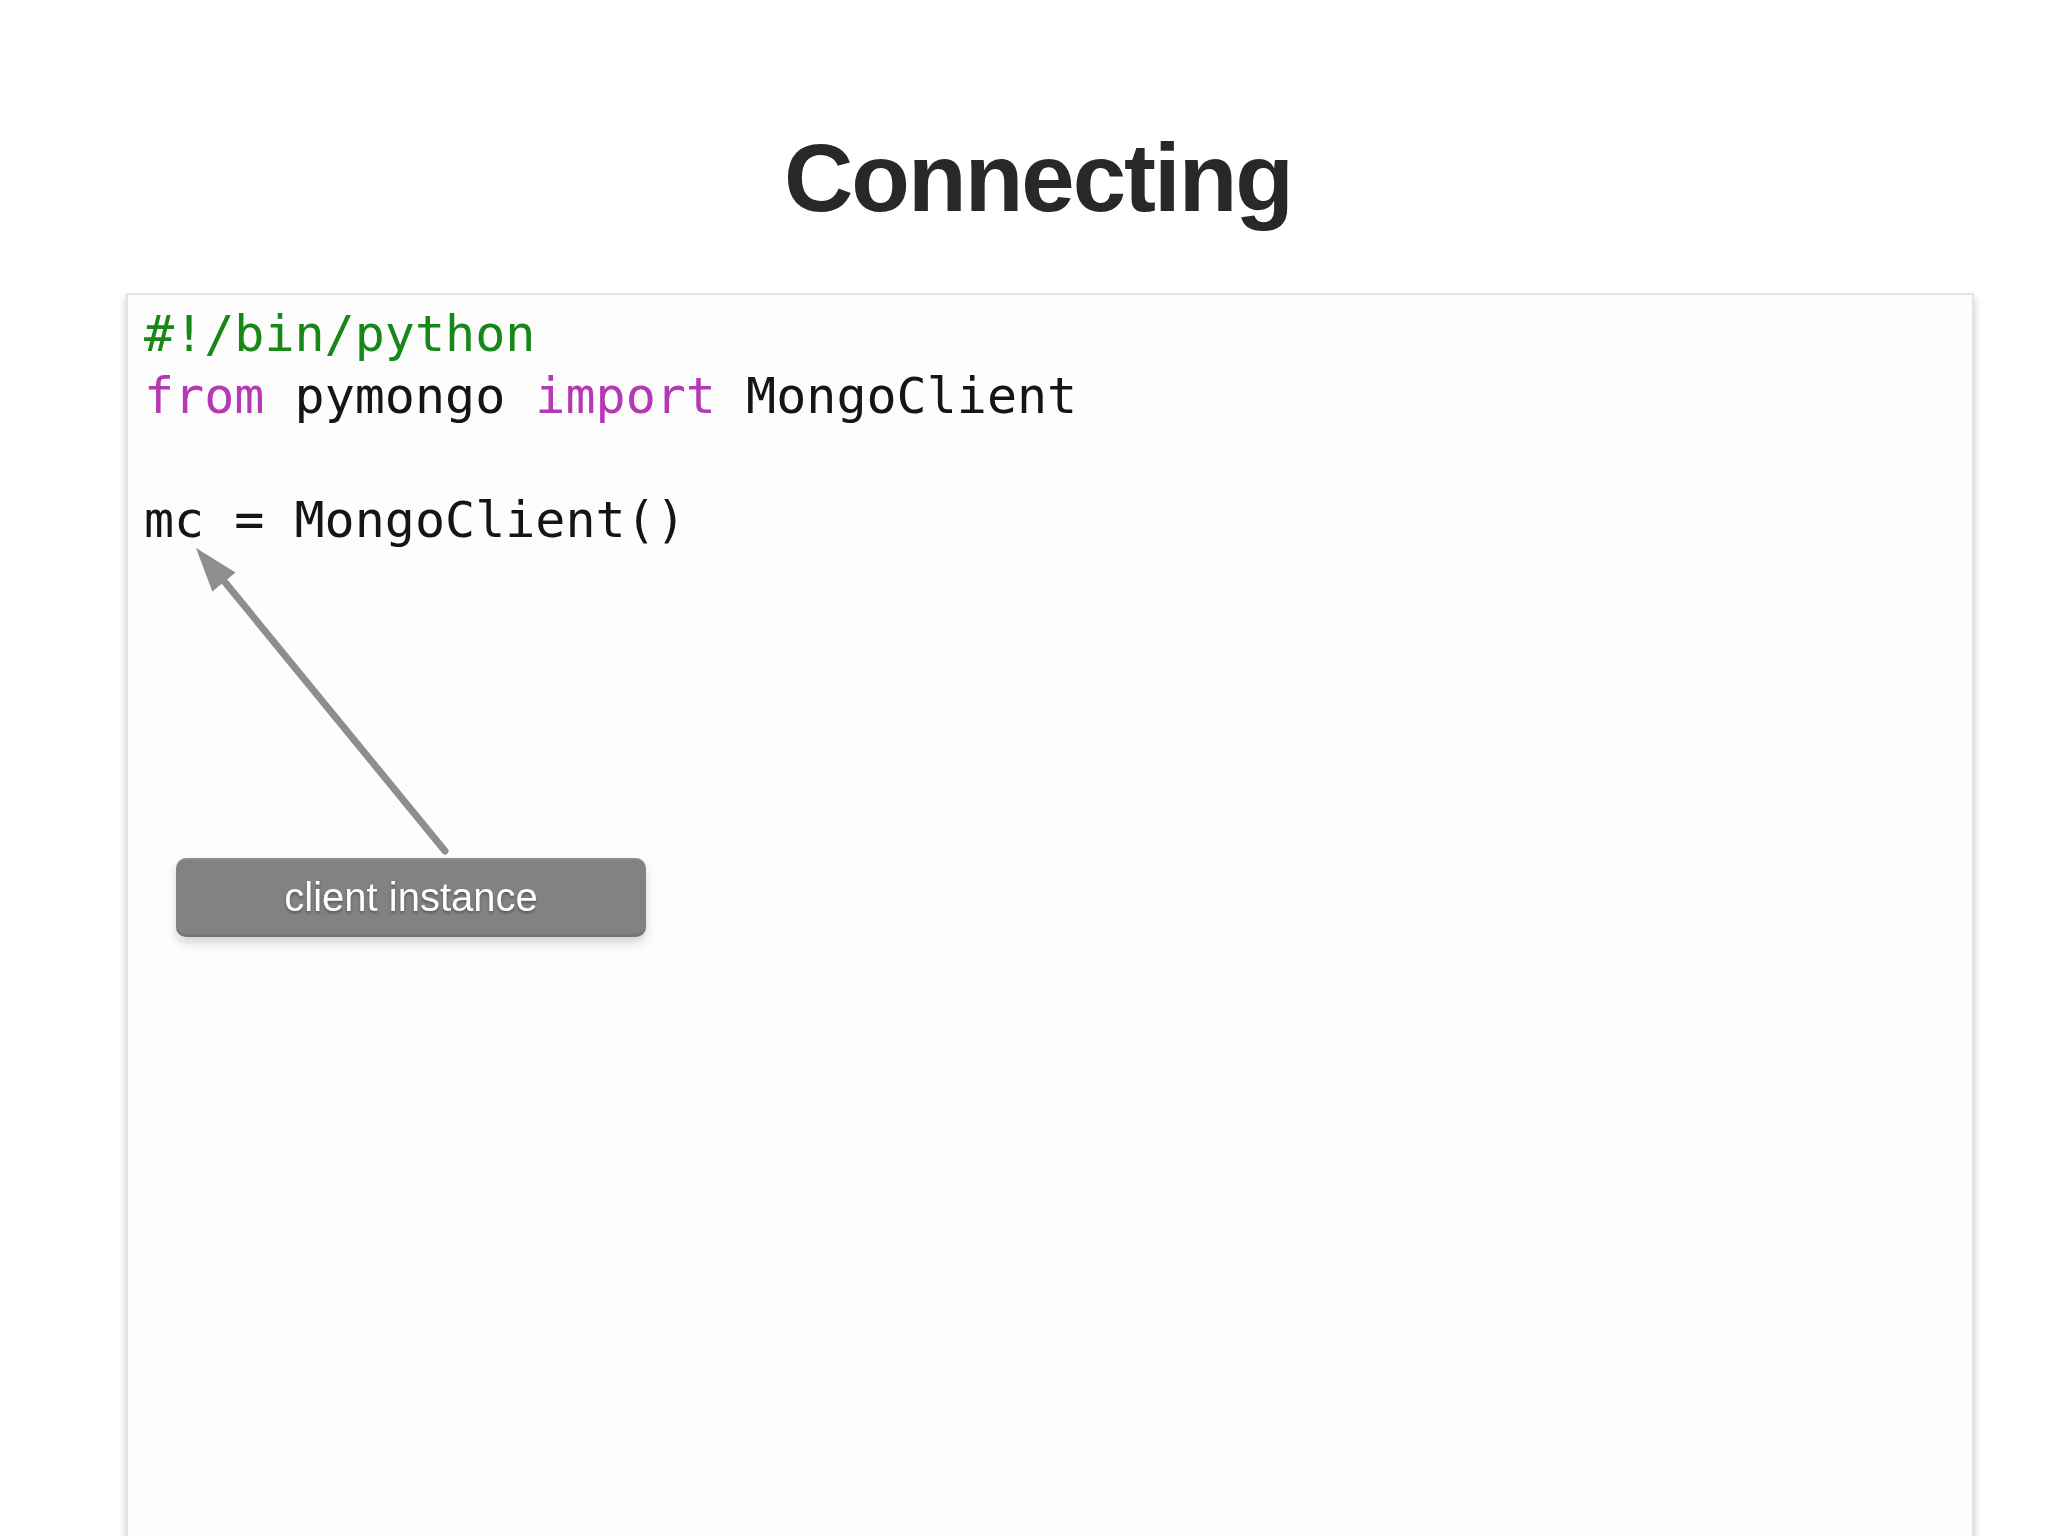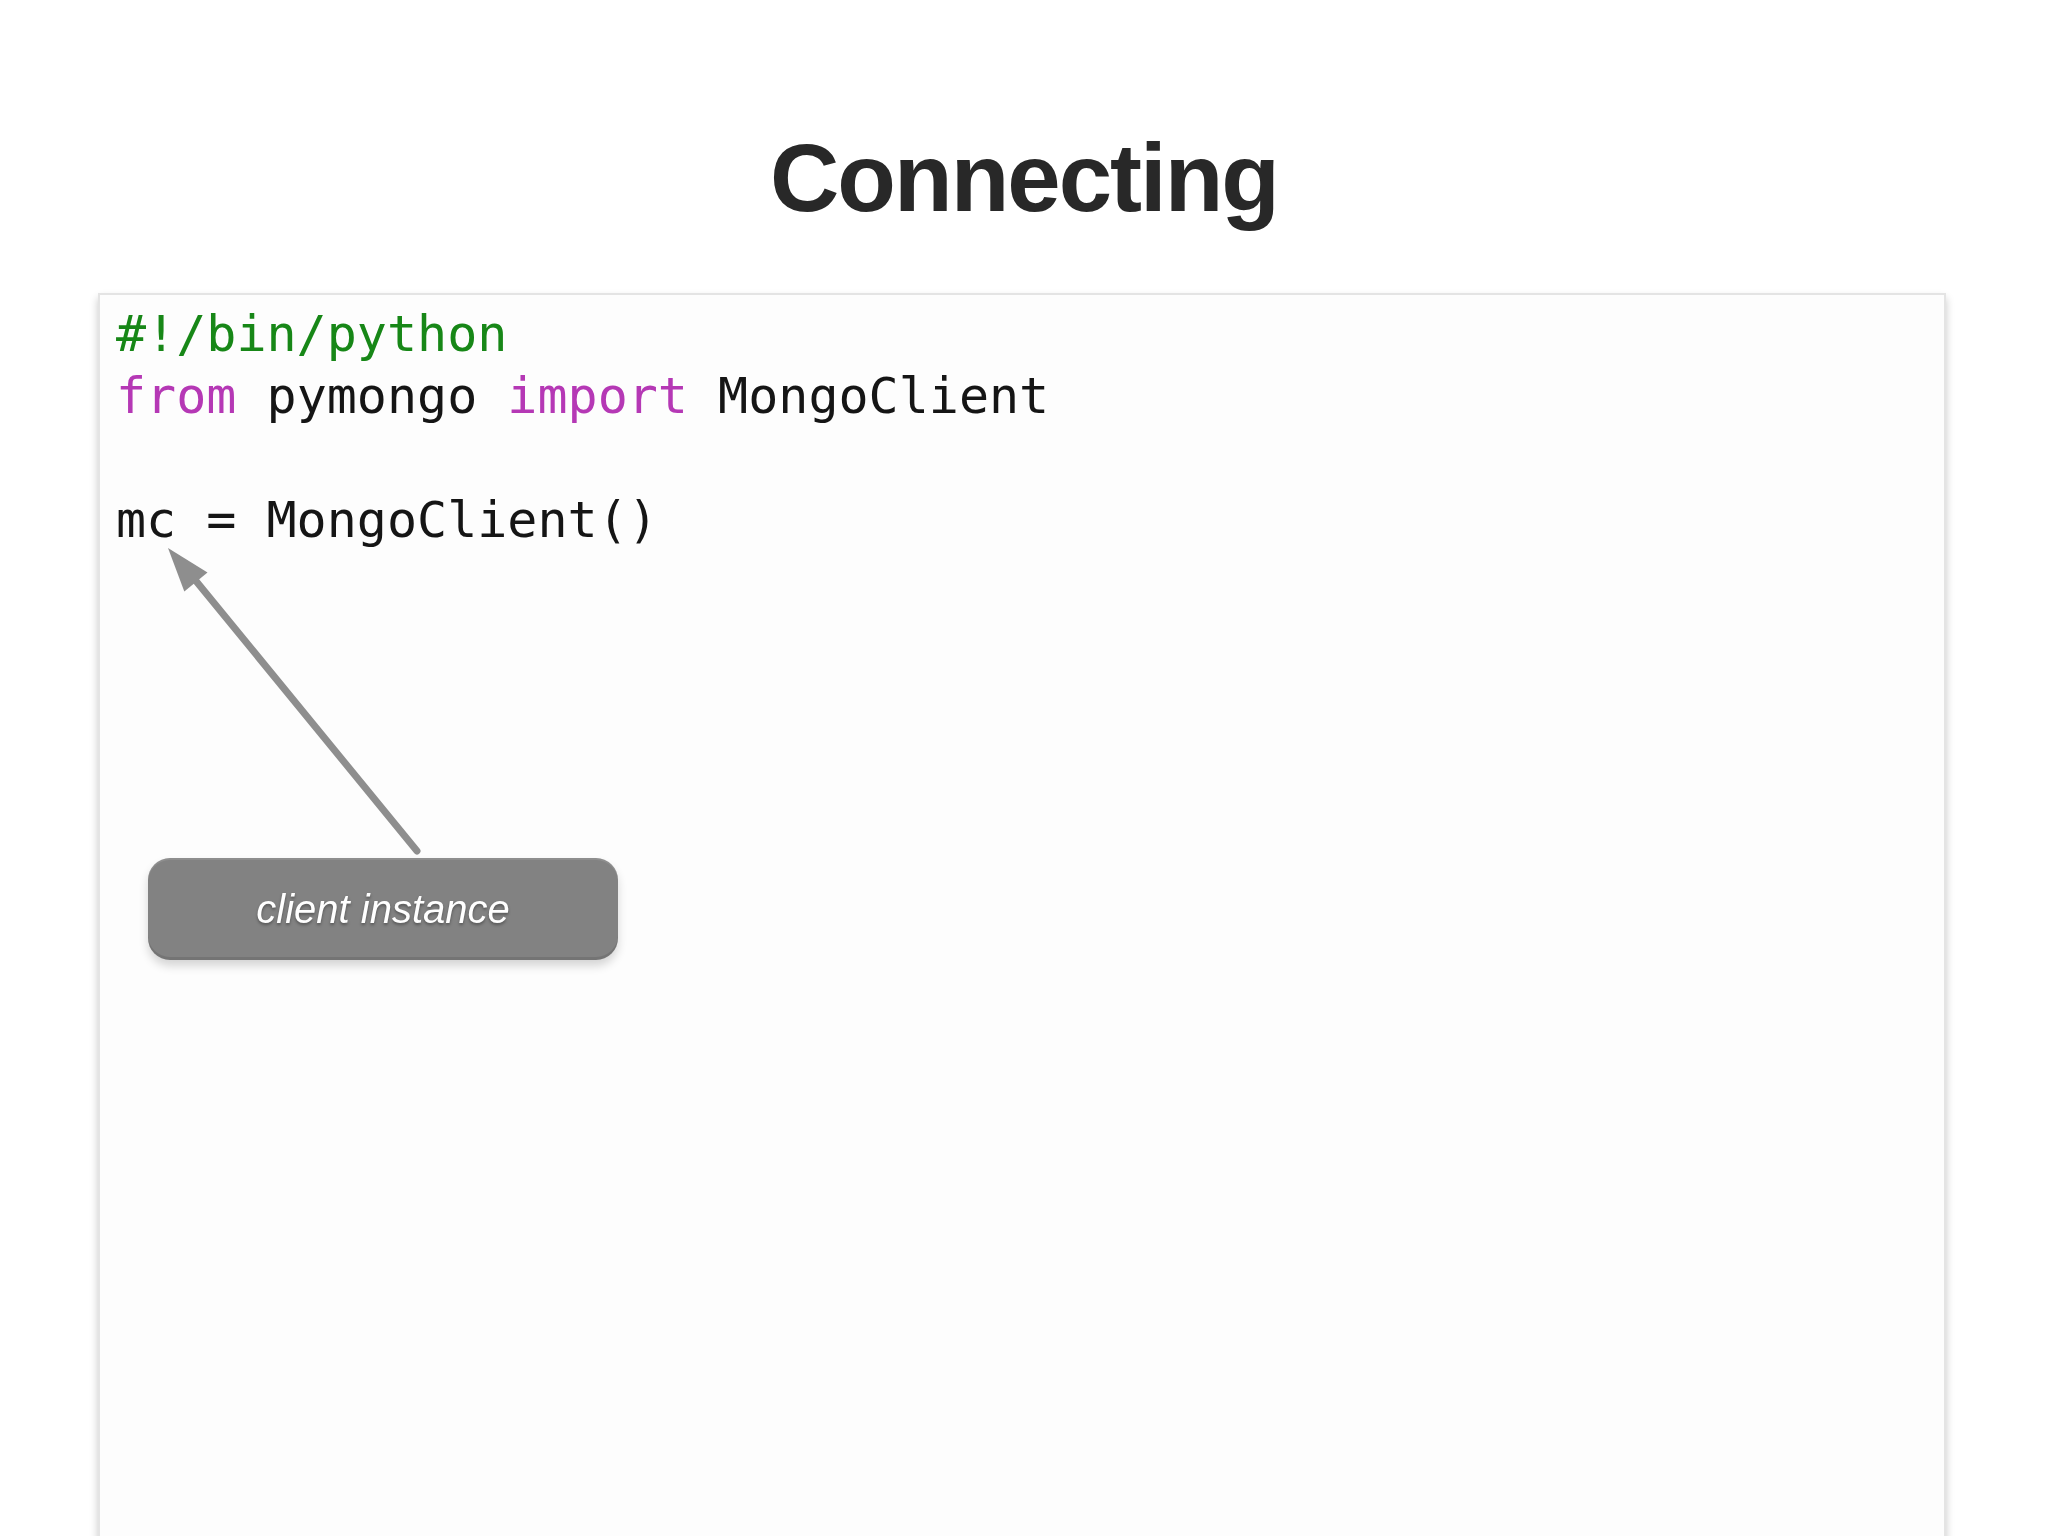--- a/index.html
+++ b/index.html
@@ -14,21 +14,21 @@
     --badge-text:#ffffff;
     --arrow-gray:#8e8e8e;
   }
   html,body{margin:0;padding:0;}
   body{
     width:2048px;height:1536px;
     background:var(--background);
     font-family:"Liberation Sans", sans-serif;
     position:relative;overflow:hidden;
   }
-  .slide{position:absolute;inset:0;}
+  .slide{position:absolute;inset:0;margin-left:28px;}
   .title{
     position:absolute;top:130px;left:0;width:100%;
     margin:0;text-align:center;
     font-size:96px;font-weight:bold;letter-spacing:-2px;line-height:1;
     color:var(--title-text);
   }
   .panel{
     position:absolute;left:98px;top:293px;width:1848px;height:1422px;
     box-sizing:border-box;
     background:var(--panel-background);
@@ -44,27 +44,26 @@
   }
   .tok-comment{color:var(--comment-green);}
   .tok-kw{color:var(--keyword-magenta);}
   .arrow-svg{
     position:absolute;left:0;top:0;width:2048px;height:1536px;
     pointer-events:none;
   }
   .arrow-svg line{stroke:var(--arrow-gray);stroke-width:7;stroke-linecap:round;}
   .arrow-svg polygon{fill:var(--arrow-gray);}
   .badge{
-    position:absolute;left:148px;top:858px;width:470px;height:102px;
+    position:absolute;left:148px;top:858px;width:470px;height:79px;
     box-sizing:border-box;
-    border-radius:22px;
+    border-radius:10px;
     background:var(--badge-background);
     display:flex;align-items:center;justify-content:center;
     box-shadow:inset 0 2px 0 rgba(255,255,255,0.10), inset 0 -3px 0 rgba(0,0,0,0.10), 0 6px 10px rgba(0,0,0,0.16);
-    font-style:italic;
   }
   .badge-label{
     color:var(--badge-text);
     font-size:40px;
     text-shadow:0 2px 3px rgba(0,0,0,0.35);
   }
 </style>
 </head>
 <body>
 

